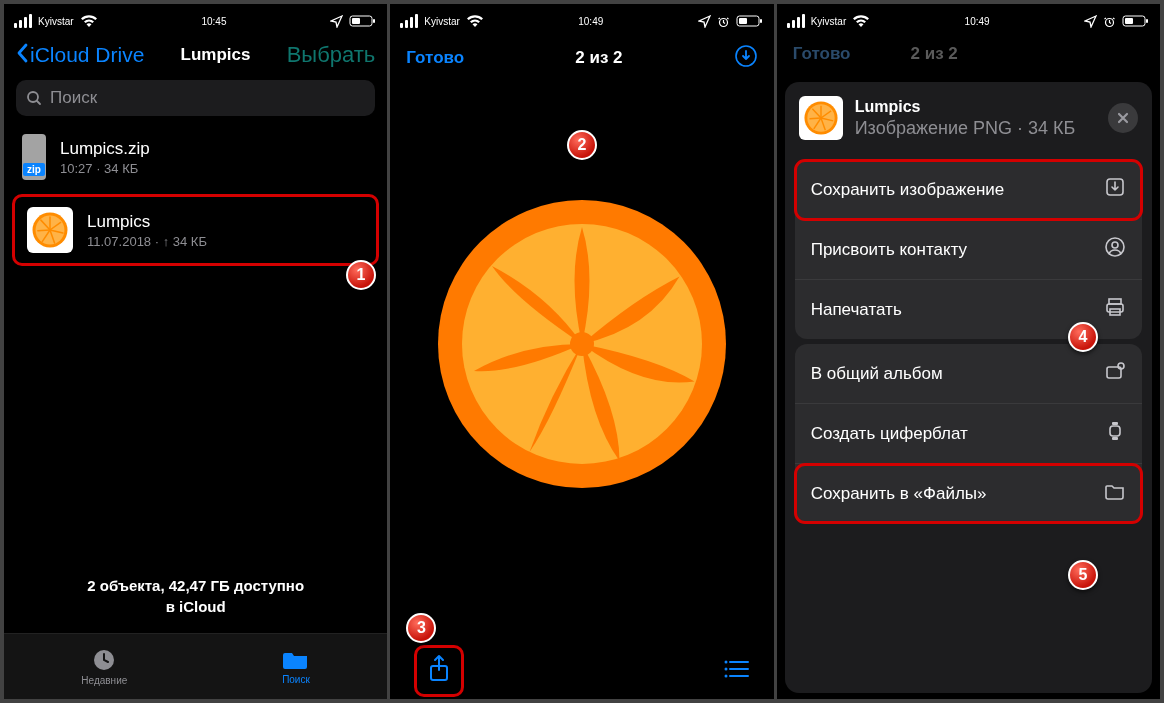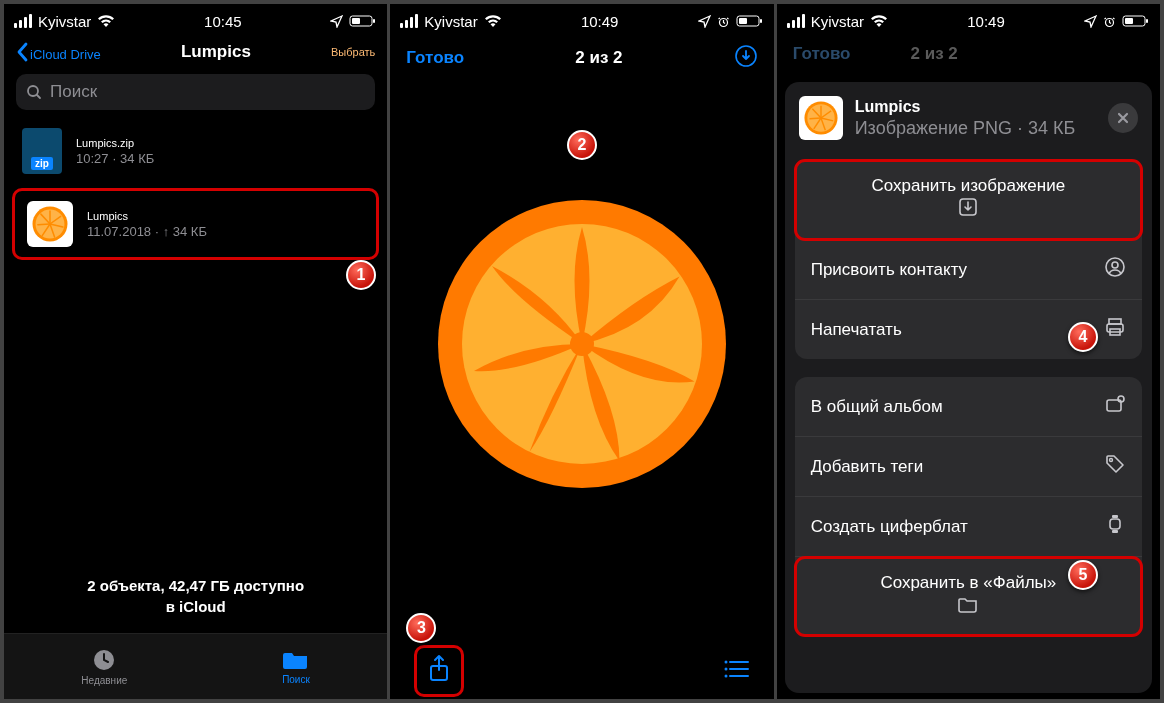--- a/index.html
+++ b/index.html
@@ -27,53 +27,53 @@
   }
   .panel:last-child { border-right: 0; }
   
   .status-bar {
     height: 30px;
     color: #fff;
     display: flex;
     align-items: center;
     justify-content: space-between;
     padding: 4px 10px 0 10px;
-    font-size: 15px;
+    font-size: 10px;
     font-weight: 500;
   }
   .status-left { display: flex; align-items: center; gap: 6px; }
   .status-right { display: flex; align-items: center; gap: 6px; }
   .sig { display: flex; gap: 2px; align-items: flex-end; }
   .sig span { width: 3px; background: #fff; border-radius: 1px; display: inline-block; }
   .sig span:nth-child(1){height:5px;} .sig span:nth-child(2){height:8px;} .sig span:nth-child(3){height:11px;} .sig span:nth-child(4){height:14px;}
   .wifi-icon, .battery-icon, .loc-icon, .alarm-icon { display:inline-flex; align-items:center;}
   
   .nav1 {
     display: flex; align-items: center; justify-content: space-between;
     padding: 8px 12px;
   }
-  .nav1 .back { color: #0a84ff; display:flex; align-items:flex-end; font-size: 13px;}
+  .nav1 .back { color: #0a84ff; display:flex; align-items:flex-start; font-size: 21px;}
   .nav1 .title { color:#fff; font-size: 17px; font-weight:600; }
-  .nav1 .sel { color:#fdba74; font-size:11px; }
+  .nav1 .sel { color:#0f766e; font-size:22px; }
   .search-bar {
     margin: 4px 12px 8px 12px; background:#1c1c1e; border-radius:10px;
     height:36px; display:flex; align-items:center; padding:0 10px; color:#8e8e93; gap:8px;
     font-size: 17px;
   }
   .file-row {
     display:flex; align-items:center; gap:14px; padding:10px 18px;
   }
   .file-row .ico-zip{
-    width:40px; height:46px; background:#0c4a6e; border-radius:4px; display:flex; align-items:flex-end; justify-content:center; padding-bottom:4px;
+    width:24px; height:46px; background:#a3a3a3; border-radius:4px; display:flex; align-items:flex-end; justify-content:center; padding-bottom:4px;
   }
   .ico-zip span{ background:#0a84ff; color:#fff; font-size:10px; padding:1px 4px; border-radius:2px; font-weight:600;}
   .file-row .ico-orange{
     width:46px; height:46px; background:#fff; border-radius:6px; display:flex; align-items:center; justify-content:center;
   }
-  .file-text .name{ color:#fff; font-size:11px; }
+  .file-text .name{ color:#fff; font-size:17px; }
   .file-text .meta{ color:#8e8e93; font-size:13px; margin-top:2px;}
   .highlight-row {
     border:3px solid #d40000; border-radius:10px; margin:4px 8px;
   }
   .panel1-footer-text{
     position:absolute; bottom:82px; left:0; right:0; text-align:center; color:#fff; font-size:15px; font-weight:600; line-height:1.4;
   }
   .tabbar{
     position:absolute; bottom:0; left:0; right:0; height:66px; background:#141414;
     display:flex; align-items:center; justify-content:space-around; border-top:1px solid #222;
@@ -105,28 +105,28 @@
     display:flex; flex-direction:column; overflow:hidden;
   }
   .sheet-head{
     display:flex; align-items:center; padding:14px 14px; gap:12px;
   }
   .sheet-head .thumb{ width:44px; height:44px; border-radius:6px; background:#fff; display:flex; align-items:center; justify-content:center;}
   .sheet-head .txt .t1{ color:#fff; font-size:16px; font-weight:600;}
   .sheet-head .txt .t2{ color:#8e8e93; font-size:18px; margin-top:2px;}
   .sheet-head .close{ margin-left:auto; width:30px; height:30px; border-radius:50%; background:#3a3a3c; display:flex; align-items:center; justify-content:center;}
   .actions{ background:#2c2c2e; margin:6px 10px 0 10px; border-radius:12px; overflow:visible; }
-  .actions.second{ margin-top:18px;}
+  .actions.second{ margin-top:5px;}
   .action{
     display:flex; align-items:center; justify-content:space-between; padding:16px 16px; color:#fff; font-size:17px;
     border-bottom:1px solid #3a3a3c; position:relative;
   }
   .action:last-child{ border-bottom:0;}
   .action .ic{ color:#c7c7cc;}
-  .hl-action{ outline:3px solid #d40000; border-radius:10px; outline-offset:-2px; z-index:2;flex-direction:column;}
+  .hl-action{ outline:3px solid #d40000; border-radius:10px; outline-offset:-2px; z-index:2;}
   
   .marker{
     width:30px; height:30px; border-radius:50%;
     background: radial-gradient(circle at 35% 30%, #ff6b5b, #c8140a 70%);
     border:2px solid #fff; box-shadow:0 2px 4px rgba(0,0,0,.6);
     color:#fff; font-weight:700; font-size:16px; display:flex; align-items:center; justify-content:center;
     position:absolute; z-index:50;
   }
 </style>
 </head>
@@ -434,27 +434,20 @@
 
       <div class="actions second">
         <div class="action">
           <span>В общий альбом</span>
           <span class="ic"><svg width="22" height="22" viewBox="0 0 22 22">
                 <rect x="3" y="7" width="14" height="11" rx="2" fill="none" stroke="#c7c7cc" stroke-width="1.6"></rect>
                 <circle cx="17" cy="6" r="3" fill="none" stroke="#c7c7cc" stroke-width="1.6"></circle>
               </svg></span>
         </div>
         <div class="action">
-          <span>Добавить теги</span>
-          <span class="ic"><svg width="22" height="22" viewBox="0 0 22 22">
-                <path d="M3 10V4a1 1 0 0 1 1-1h6l9 9-7 7Z" fill="none" stroke="#c7c7cc" stroke-width="1.6" stroke-linejoin="round"></path>
-                <circle cx="7" cy="7" r="1.5" fill="none" stroke="#c7c7cc" stroke-width="1.4"></circle>
-              </svg></span>
-        </div>
-        <div class="action">
           <span>Создать циферблат</span>
           <span class="ic"><svg width="22" height="22" viewBox="0 0 22 22">
                 <rect x="6" y="6" width="10" height="10" rx="3" fill="none" stroke="#c7c7cc" stroke-width="1.6"></rect>
                 <rect x="8" y="2" width="6" height="3" rx="1" fill="#c7c7cc"></rect>
                 <rect x="8" y="17" width="6" height="3" rx="1" fill="#c7c7cc"></rect>
               </svg></span>
         </div>
         <div class="action hl-action">
           <span>Сохранить в «Файлы»</span>
           <span class="ic"><svg width="22" height="22" viewBox="0 0 22 22">

